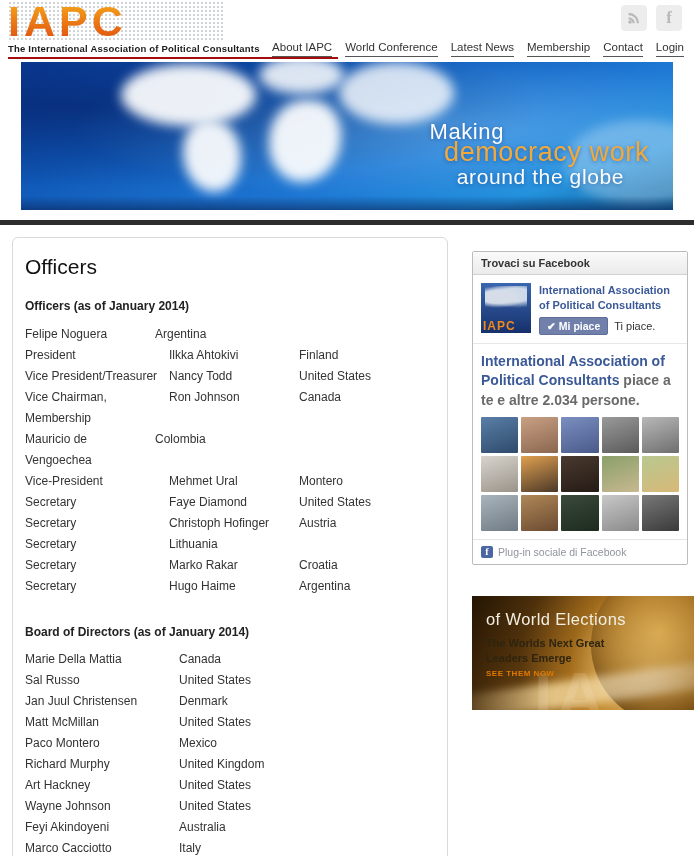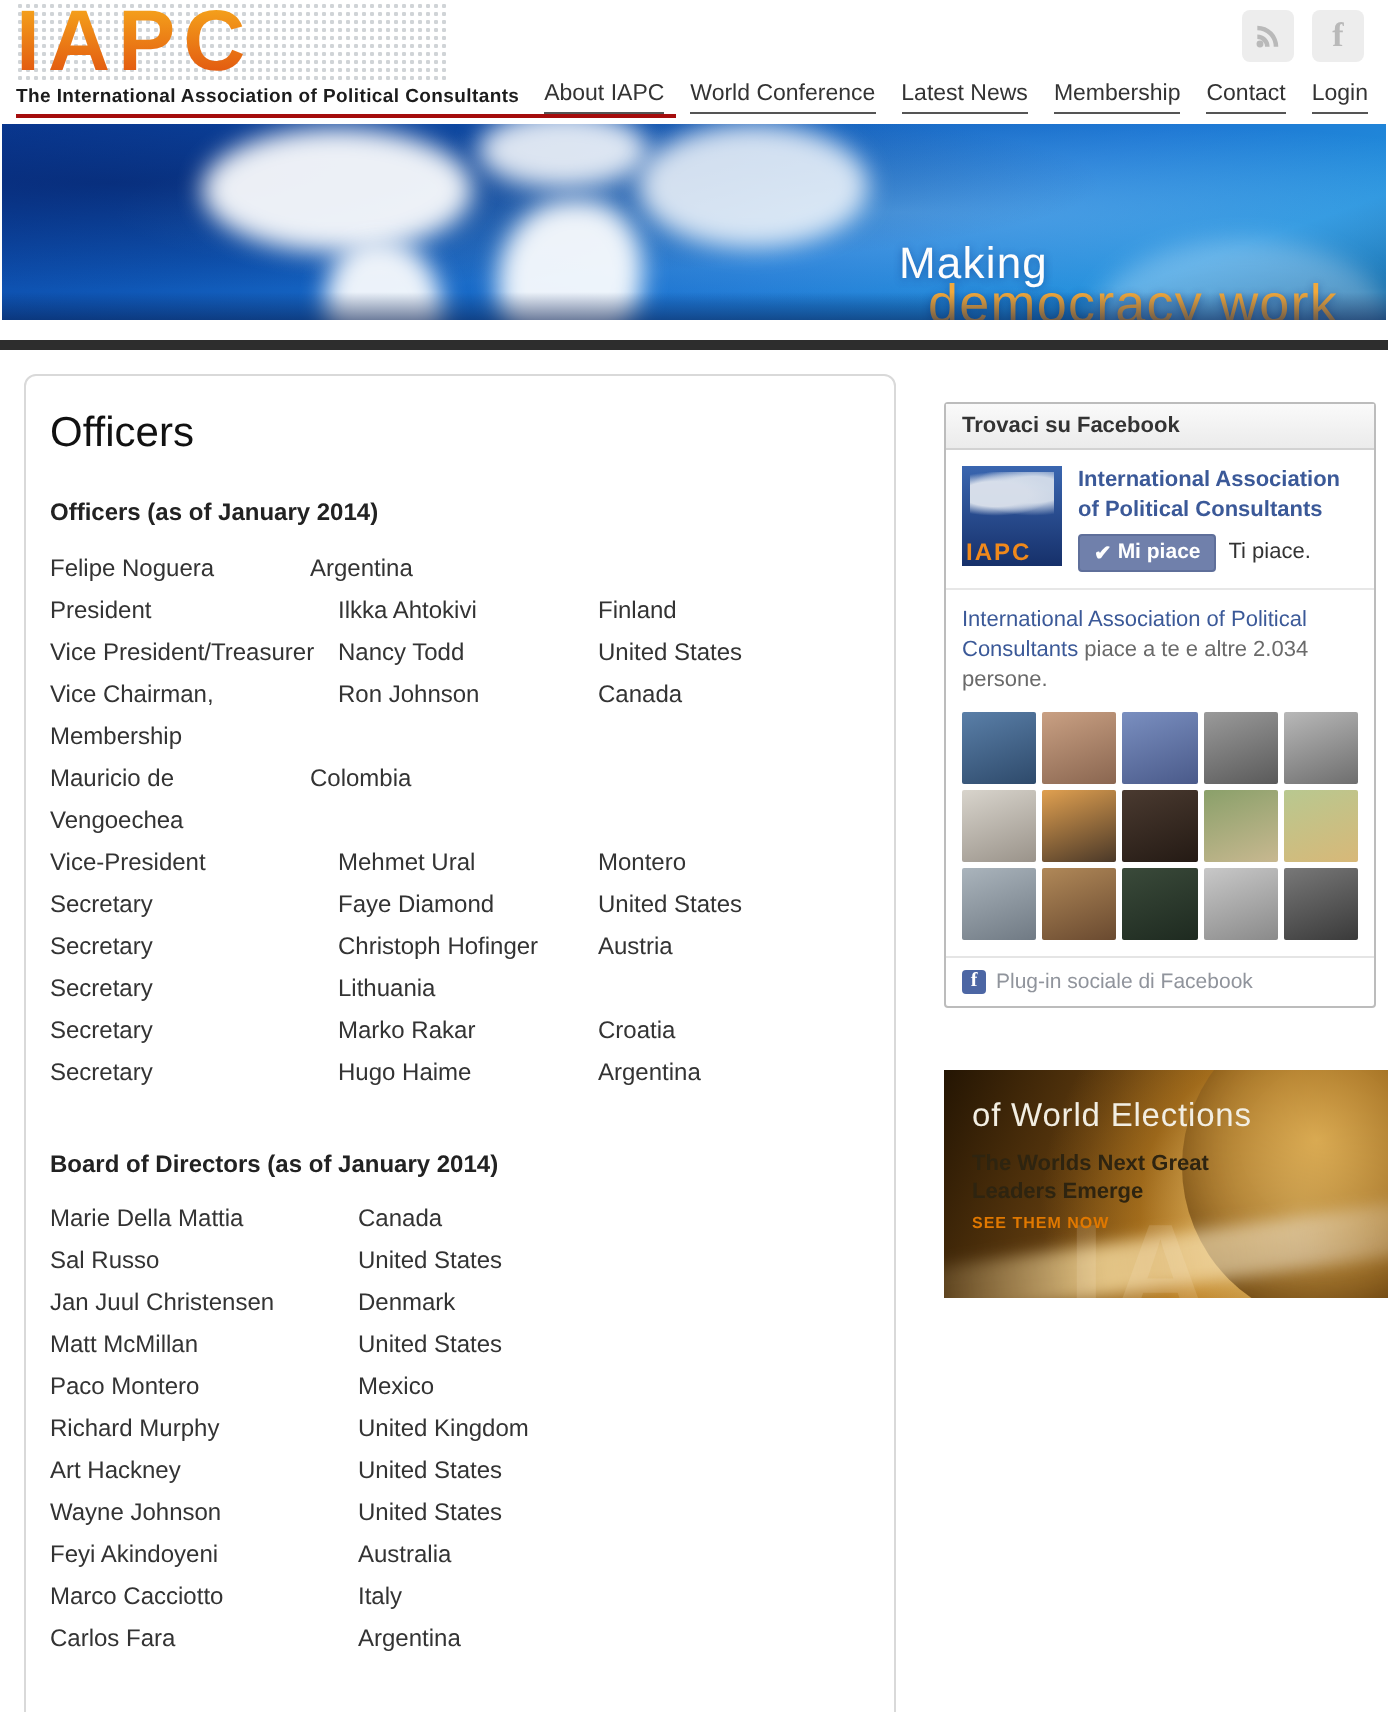--- a/index.html
+++ b/index.html
@@ -29,21 +29,21 @@
     display: flex; align-items: center; justify-content: center; color: #b9b9b9; cursor: pointer;
   }
   .social-btn svg { width: 16px; height: 16px; fill: #b9b9b9; }
   .social-btn.fb { font-weight: bold; font-size: 17px; font-family: "Liberation Serif", serif; }
   .nav { position: absolute; right: 10px; top: 41px; display: flex; gap: 13px; }
   .nav-item {
     font-size: 11.5px; color: #333; padding-bottom: 3px;
     border-bottom: 1px solid #555; cursor: pointer; white-space: nowrap;
   }
   
-  .hero { position: relative; margin: 0 1px; height: 98px; overflow: hidden;
+  .hero { position: relative; margin: 0 21px; height: 148px; overflow: hidden;
     background:
       radial-gradient(ellipse at 8% 30%, rgba(5,25,90,.55), transparent 55%),
       radial-gradient(ellipse at 65% 45%, rgba(125,195,245,.5), transparent 62%),
       linear-gradient(160deg, #0a3f9e 0%, #0f57b6 30%, #1e78d4 62%, #2190dc 82%, #15679f 100%);
   }
   .hero::after { content:""; position:absolute; left:0; right:0; bottom:0; height:14px;
     background: linear-gradient(to top, rgba(8,30,80,.55), transparent); }
   .cloud { position: absolute; background: #fff; border-radius: 50%; filter: blur(6px); opacity: .92; }
   .c-na  { left: 100px; top: 2px;  width: 135px; height: 62px; }
   .c-eu  { left: 238px; top: -6px; width: 85px;  height: 38px; opacity:.85; }
@@ -87,21 +87,21 @@
     opacity:.9; }
   .fb-thumb-label { position: absolute; left: 2px; bottom: 0px; font-size: 12px; font-weight: bold;
     color: #f0891b; letter-spacing: 1px; }
   .fb-pagename { font-size: 11px; font-weight: bold; color: #3b5998; line-height: 1.35; cursor: pointer; }
   .fb-likerow { display: flex; align-items: center; margin-top: 4px; }
   .fb-likebtn { display: inline-flex; align-items: center; gap: 3px; background: #7080ab;
     border: 1px solid #5f6f9a; border-radius: 2px; color: #fff; font-size: 10.5px; font-weight: bold;
     padding: 2px 7px; cursor: pointer; }
   .fb-tipiace { font-size: 11px; color: #333; margin-left: 6px; }
   .fb-divider { border-top: 1px solid #e7e7e7; margin: 8px -8px; }
-  .fb-socialtext { font-size: 11px; line-height: 1.4; }
+  .fb-socialtext { font-size: 14px; line-height: 1.4; font-weight: bold; }
   .fb-link { color: #3b5998; cursor: pointer; }
   .fb-gray { color: #6a6a6a; }
   .fb-grid { margin-top: 7px; display: grid; grid-template-columns: repeat(5, 1fr); gap: 3px; }
   .fb-avatar { height: 36px; border-radius: 1px; cursor: pointer; }
   .fb-foot { border-top: 1px solid #e5e5e5; margin: 8px -8px -8px; padding: 6px 8px;
     display: flex; align-items: center; gap: 5px; }
   .fb-badge { width: 12px; height: 12px; background: #4c66a4; border-radius: 2px; color: #fff;
     font-size: 10px; font-weight: bold; line-height: 12px; text-align: center;
     font-family: "Liberation Serif", serif; }
   .fb-foottext { font-size: 10.5px; color: #90949c; }

